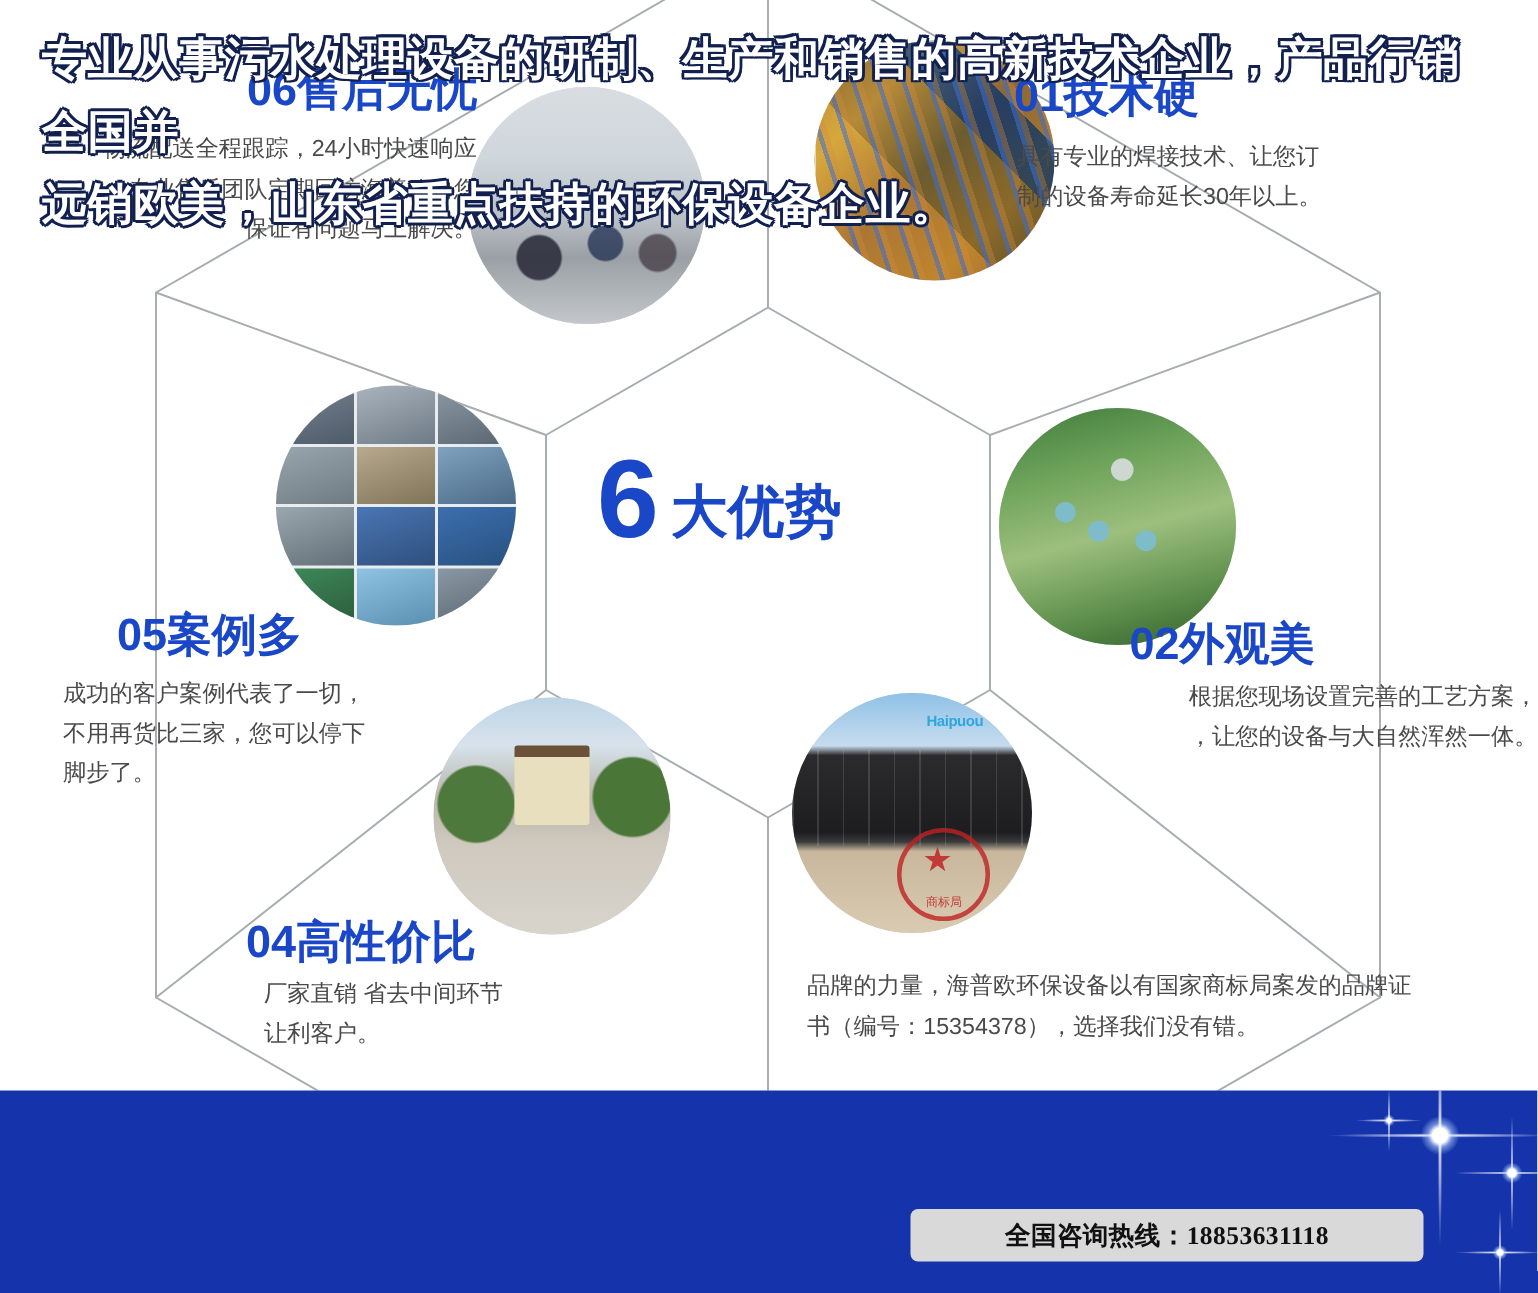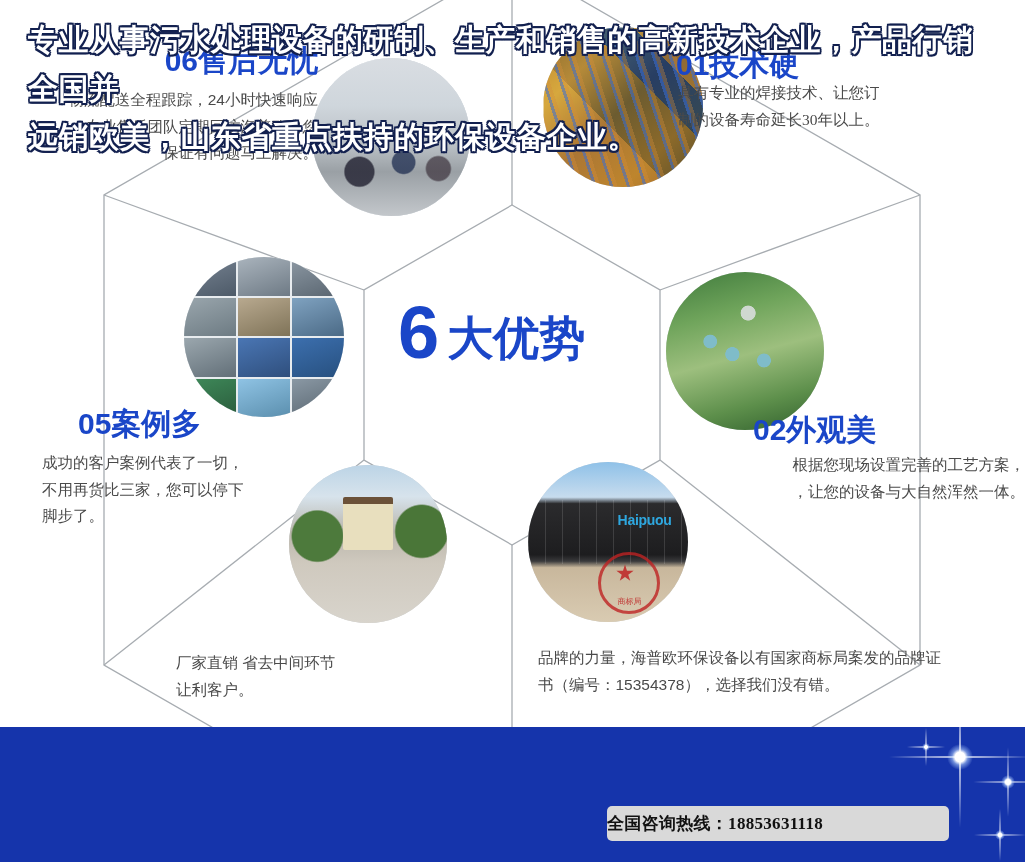--- a/index.html
+++ b/index.html
@@ -115,21 +115,21 @@
 
   
   .center-label {
     position: absolute;
     left: 398px; top: 296px;
     color: #1a46c8;
     white-space: nowrap;
     line-height: 1;
   }
   .center-label .big { font-size: 74px; font-weight: bold; vertical-align: -4px; }
-  .center-label .sub { font-size: 46px; font-weight: bold; margin-left: 8px; }
+  .center-label .sub { font-size: 38px; font-weight: bold; margin-left: 8px; }
 
   
   .banner {
     position: absolute; left: 0; top: 727px; width: 1025px; height: 135px;
     background: #1534ab;
     overflow: hidden;
   }
   .spark { position:absolute; pointer-events:none; }
   .spark::before, .spark::after {
     content:""; position:absolute; left:50%; top:50%;
@@ -156,21 +156,21 @@
       -1.6px  1.6px 0 #12204f, 1.6px  1.6px 0 #12204f,
        0 -1.8px 0 #12204f, 0 1.8px 0 #12204f,
       -1.8px 0 0 #12204f, 1.8px 0 0 #12204f;
     white-space: pre-line;
   }
   .hotline {
     position: absolute; left: 607px; top: 806px;
     width: 342px; height: 35px;
     background: #d9d9d9;
     border-radius: 5px;
-    display: flex; align-items: center; 
+    display: flex; align-items: center; justify-content: center;
     color: #111; font-size: 17px; font-weight: bold;
     font-family: "Liberation Serif", "DejaVu Serif", serif;
     letter-spacing: .3px;
   }
 </style>
 </head>
 <body>
 
 <div id="root">
 
@@ -193,44 +193,45 @@
   </div>
   <div class="h-title ta-r" style="left:0px; top:46px; width:318px; text-align:right;">06售后无忧</div>
   <div class="body-text ta-r" style="left:0px; top:87px; width:318px; text-align:right;">物流配送全程跟踪，24小时快速响应
 ，专业售后团队定期回访海普欧向您
 保证有问题马上解决。</div>
 
   <div class="disc" style="left:543px; top:27px; width:160px; height:160px;">
     <div class="ph ph-weld"></div>
   </div>
   <div class="h-title ta-l" style="left:676px; top:50px;text-align:center;">01技术硬</div>
-  <div class="body-text ta-l" style="left:678px; top:80px; width:330px;font-family:Liberation Serif, serif;">具有专业的焊接技术、让您订
+  <div class="body-text ta-l" style="left:678px; top:92px; width:330px;">具有专业的焊接技术、让您订
 制的设备寿命延长30年以上。</div>
 
   <div class="disc" style="left:666px; top:272px; width:158px; height:158px;">
     <div class="ph ph-plant"></div>
   </div>
   <div class="h-title ta-l" style="left:753px; top:415px;">02外观美</div>
   <div class="body-text ta-r" style="left:700px; top:452px; width:325px; text-align:right;">根据您现场设置完善的工艺方案，
 ，让您的设备与大自然浑然一体。</div>
 
   <div class="disc" style="left:528px; top:462px; width:160px; height:160px;">
     <div class="ph ph-tank"></div>
-    <div style="position:absolute; left:56%; top:9%; font-size:14px; font-weight:bold; color:#2ea7df; letter-spacing:-.3px;margin-top:36px;">Haipuou</div>
+    <div style="position:absolute; left:56%; top:9%; font-size:10px; font-weight:bold; color:#2ea7df; letter-spacing:-.3px;">Haipuou</div>
     <div style="position:absolute; left:44%; top:56%; width:62px; height:62px; border:3px solid rgba(190,35,35,.8); border-radius:50%; color:rgba(190,35,35,.85); font-size:8px; display:flex; align-items:flex-end; justify-content:center; padding-bottom:4px;">
       <span>商标局</span>
     </div>
     <div style="position:absolute; left:55%; top:64%; width:18px; height:18px; background:rgba(190,35,35,.85); clip-path:polygon(50% 0%,61% 35%,98% 35%,68% 57%,79% 91%,50% 70%,21% 91%,32% 57%,2% 35%,39% 35%);"></div>
   </div>
   <div class="body-text ta-l" style="left:538px; top:645px; width:480px;">品牌的力量，海普欧环保设备以有国家商标局案发的品牌证
 书（编号：15354378），选择我们没有错。</div>
 
   <div class="disc" style="left:289px; top:465px; width:158px; height:158px;">
     <div class="ph ph-gate"></div>
   </div>
+  <div class="h-title ta-l" style="left:164px; top:614px;">04高性价比</div>
   <div class="body-text ta-l" style="left:176px; top:650px; width:330px;">厂家直销 省去中间环节
 让利客户。</div>
 
   <div class="disc" style="left:184px; top:257px; width:160px; height:160px;">
     <div class="ph ph-grid">
       <i style="background:linear-gradient(160deg,#7b8796,#4d5a68)"></i>
       <i style="background:linear-gradient(160deg,#aab4bd,#6e7a85)"></i>
       <i style="background:linear-gradient(160deg,#8d99a4,#58646f)"></i>
       <i style="background:linear-gradient(160deg,#9aa6ad,#6d7b83)"></i>
       <i style="background:linear-gradient(160deg,#b8a98f,#7f7358)"></i>

